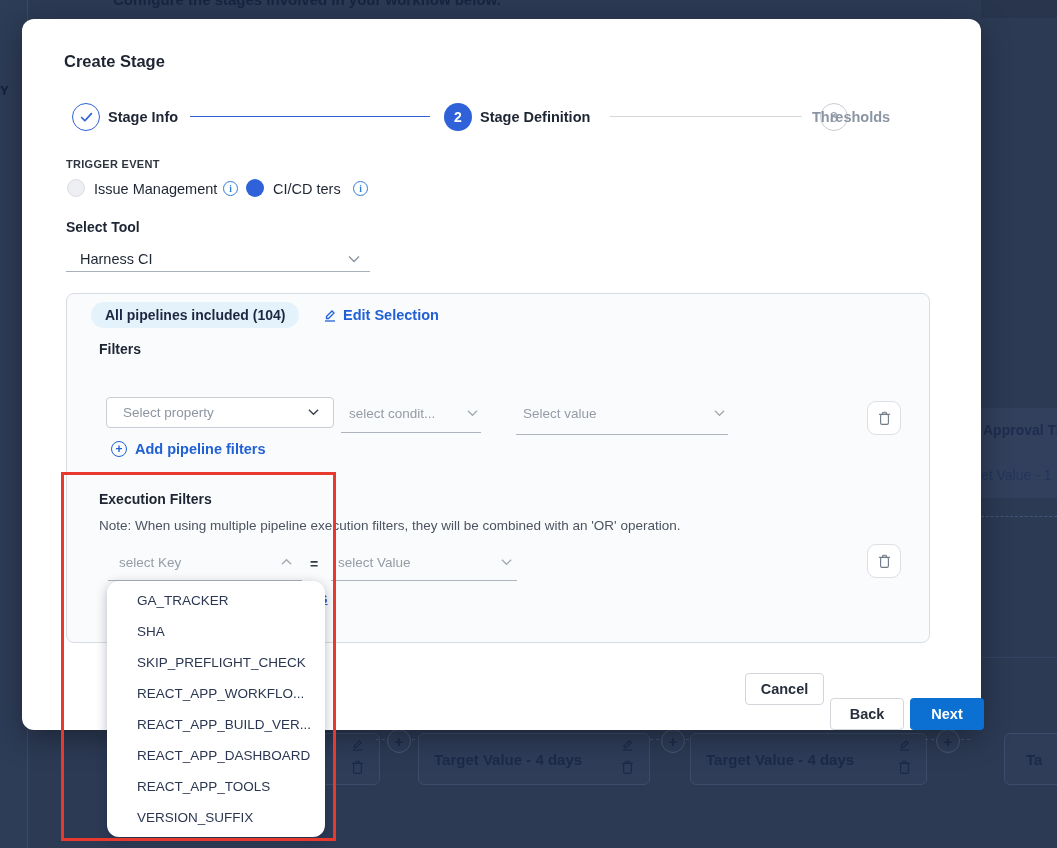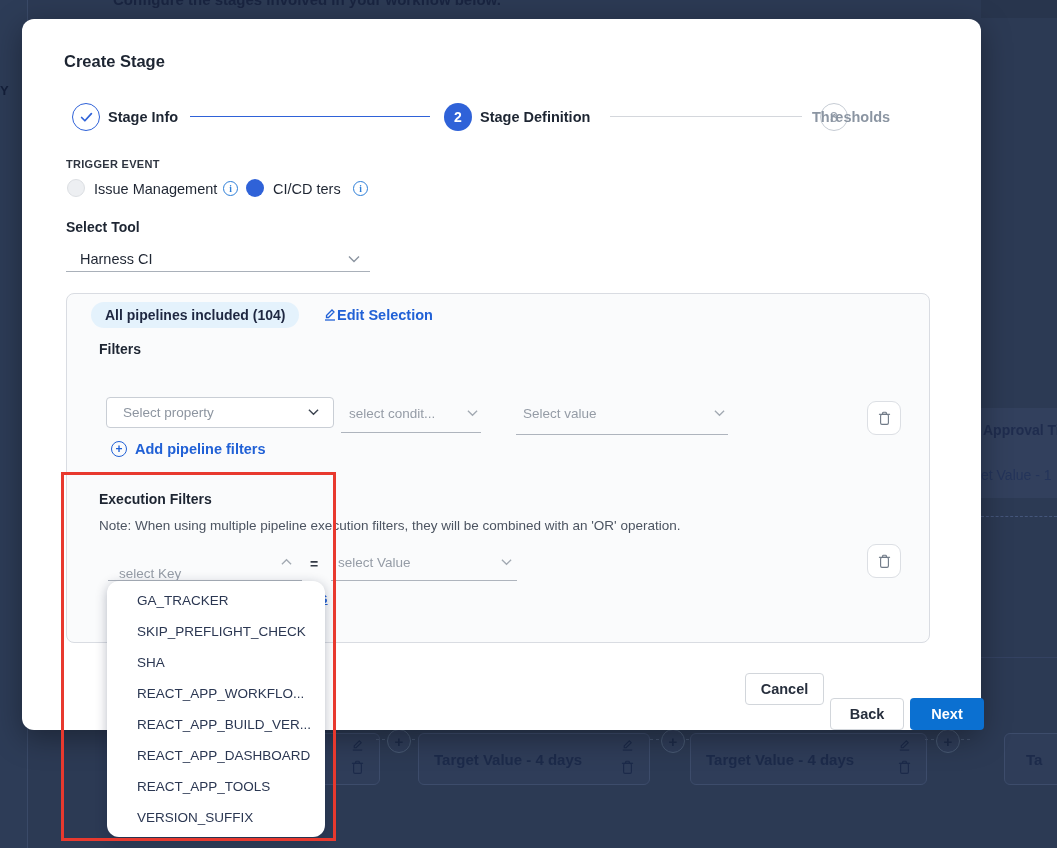--- a/index.html
+++ b/index.html
@@ -58,21 +58,21 @@
   .tool-label{left:44px;top:200px;font-size:14px;font-weight:bold;color:#1d2532;}
   .tool-value{left:58px;top:232px;font-size:14.5px;color:#1f2633;}
   .tool-chevron{left:326px;top:236px;color:#8b94a0;}
   .tool-underline{left:44px;top:252px;width:304px;border-top:1px solid #a9b0b9;}
 
   
   .panel{left:44px;top:274px;width:864px;height:350px;background:#fafbfc;
          border:1px solid #d9dce2;border-radius:8px;box-sizing:border-box;}
   .badge{left:24px;top:8px;height:26px;line-height:26px;padding:0 14px;border-radius:13px;
          background:#e4f2fc;font-size:14px;font-weight:600;color:#1e2741;white-space:nowrap;}
-  .edit-link{left:256px;top:13px;display:flex;color:#2161d6;
+  .edit-link{left:256px;top:13px;display:flex;align-items:center;gap:6px;color:#2161d6;
              font-size:14.5px;font-weight:600;cursor:pointer;}
   .sec-title{left:32px;font-size:14px;font-weight:bold;color:#1d2532;}
   .sec-note{left:32px;font-size:13.5px;color:#4c5461;white-space:nowrap;}
   .prop-select{left:39px;top:103px;width:228px;height:31px;background:#fff;border:1px solid #c9ced5;
                border-radius:4px;box-sizing:border-box;}
   .prop-select .ph{position:absolute;left:16px;top:7px;font-size:13.5px;color:#8d95a0;}
   .prop-select .chev{position:absolute;right:14px;top:10px;color:#3c4450;}
   .ul-select{border-top:1px solid #aeb4bd;}
   .ph-grey{font-size:13.5px;color:#959ca6;white-space:nowrap;}
   .chev-grey{color:#a2a9b2;}
@@ -283,21 +283,21 @@
       </div>
 
       <div class="abs add-link" style="left:44px;top:147px;">
         <span class="plus-circle">+</span>
         <span>Add pipeline filters</span>
       </div>
 
       <div class="abs sec-title" style="top:197px;">Execution Filters</div>
       <div class="abs sec-note" style="top:224px;">Note: When using multiple pipeline execution filters, they will be combined with an 'OR' operation.</div>
 
-      <div class="abs ph-grey" style="left:52px;top:261px;margin-top:11px;">select Key</div>
+      <div class="abs ph-grey" style="left:52px;top:261px;">select Key</div>
       <div class="abs chev-grey" style="left:214px;top:264px;">
         <svg viewBox="0 0 12 8" width="11" height="8" fill="none" stroke="currentColor" stroke-width="1.4">
             <path d="M1 6.5 6 1.5 11 6.5"></path>
           </svg>
       </div>
       <div class="abs ul-select" style="left:41px;top:286px;width:194px;"></div>
 
       <div class="abs equals" style="left:243px;top:262px;">=</div>
 
       <div class="abs ph-grey" style="left:271px;top:261px;">select Value</div>
@@ -321,22 +321,22 @@
       <div class="abs link-frag" style="left:234px;top:296px;text-decoration:underline;">ters</div>
     </div>
 
     <div class="abs btn btn-ghost btn-cancel">Cancel</div>
     <div class="abs btn btn-ghost btn-back">Back</div>
     <div class="abs btn btn-next">Next</div>
   </div>
 
   <div class="abs dropdown">
     <div class="dd-item">GA_TRACKER</div>
+    <div class="dd-item">SHA</div>
     <div class="dd-item">SKIP_PREFLIGHT_CHECK</div>
-    <div class="dd-item">SHA</div>
     <div class="dd-item">REACT_APP_WORKFLO...</div>
     <div class="dd-item">REACT_APP_BUILD_VER...</div>
     <div class="dd-item">REACT_APP_DASHBOARD</div>
     <div class="dd-item">REACT_APP_TOOLS</div>
     <div class="dd-item">VERSION_SUFFIX</div>
   </div>
 
   <div class="abs red-rect"></div>
 
 </div>

